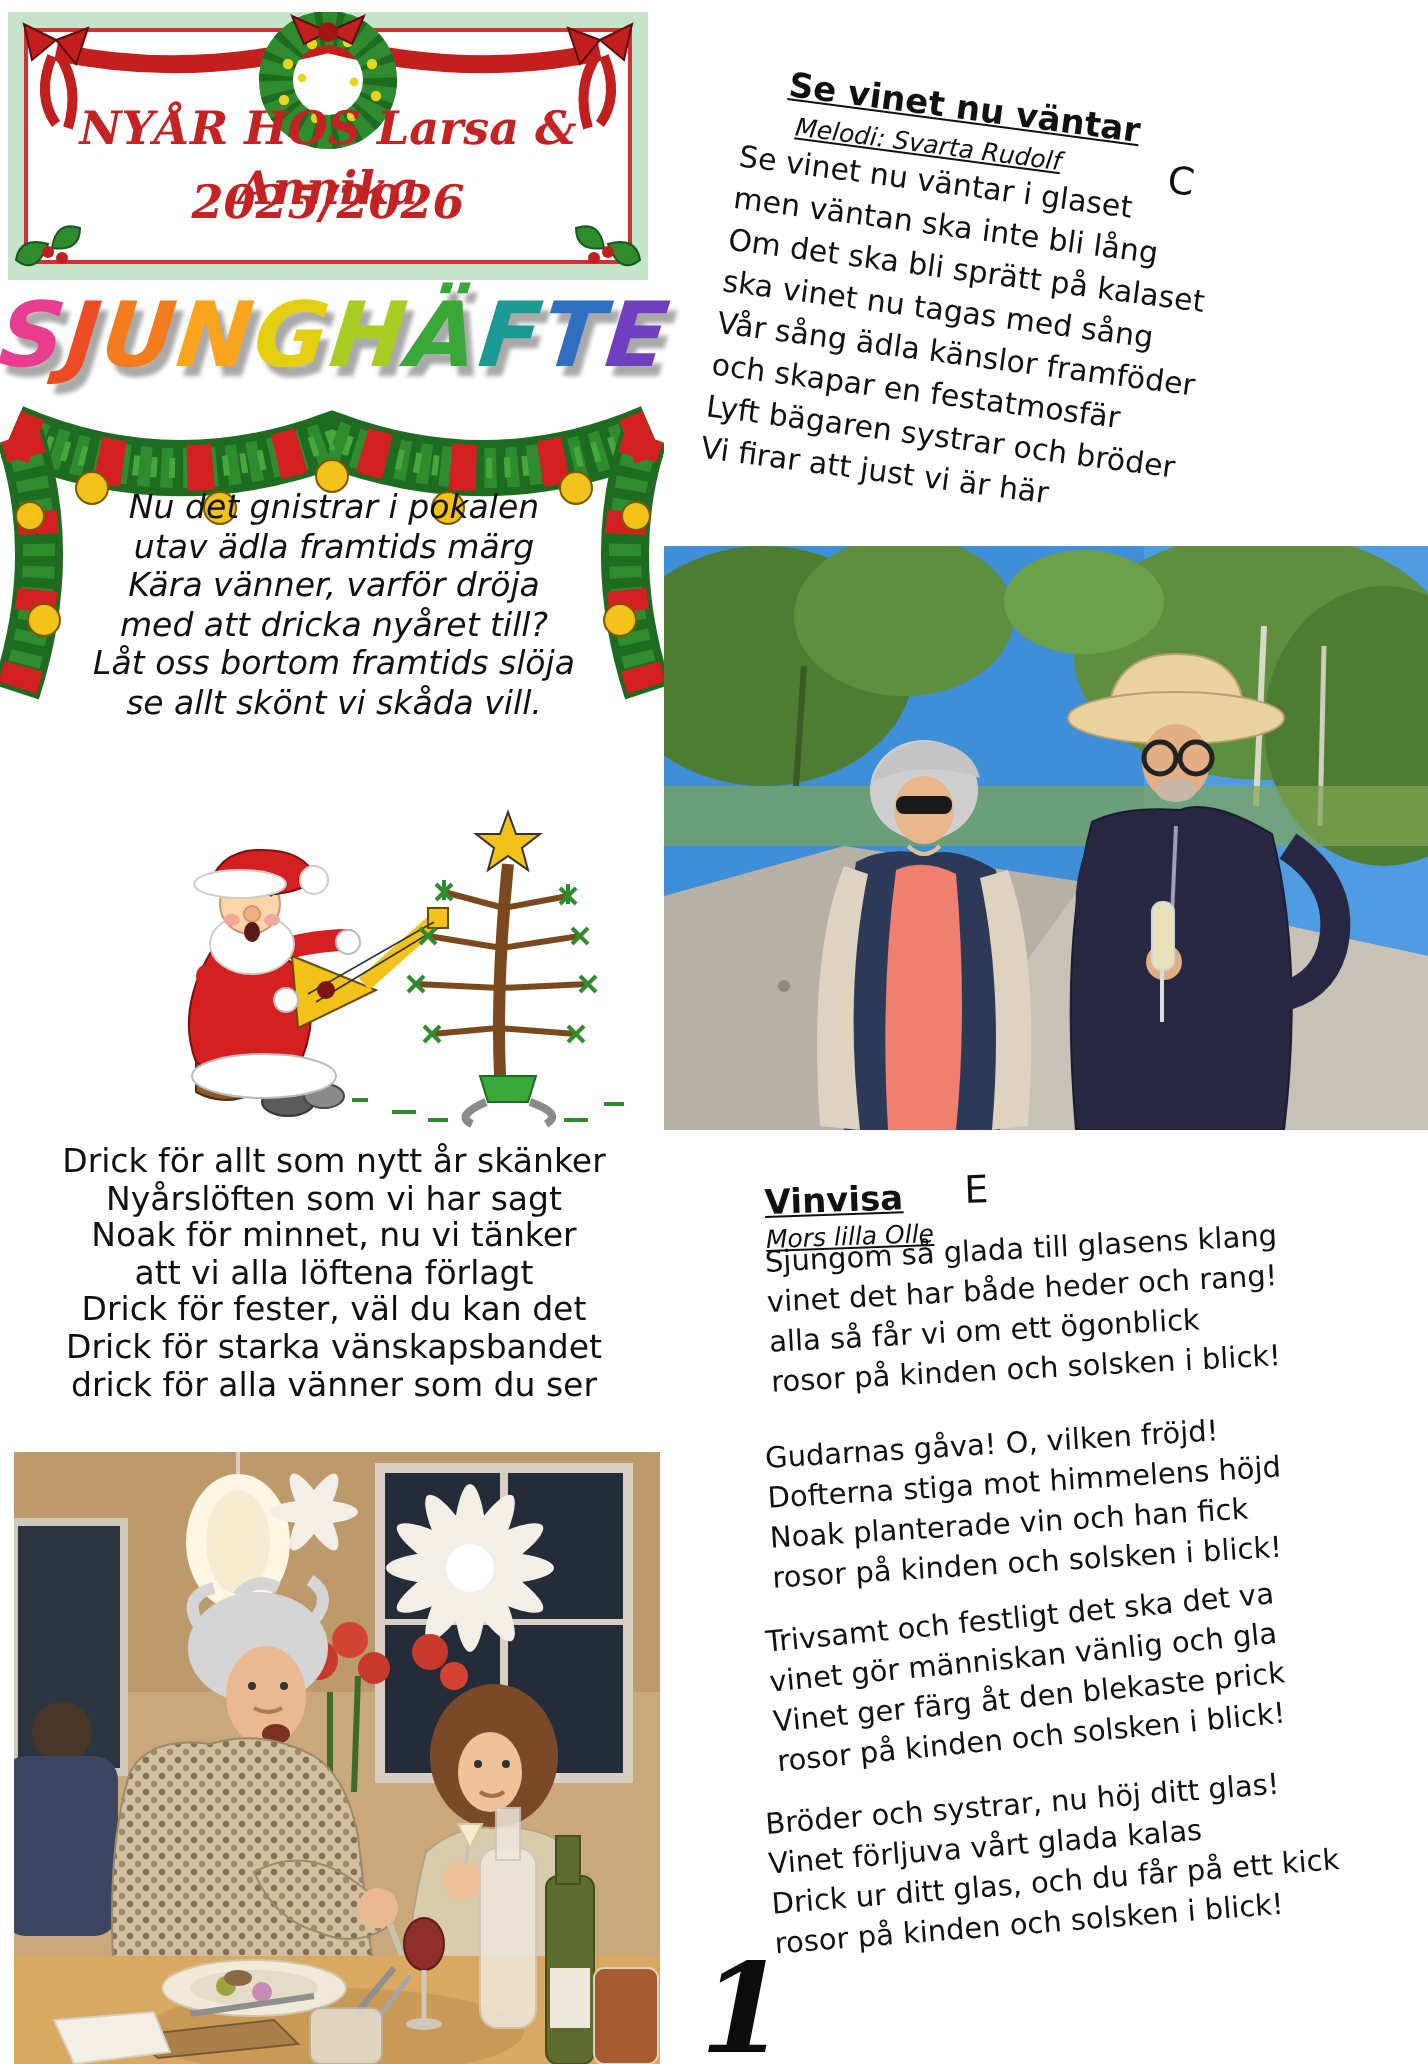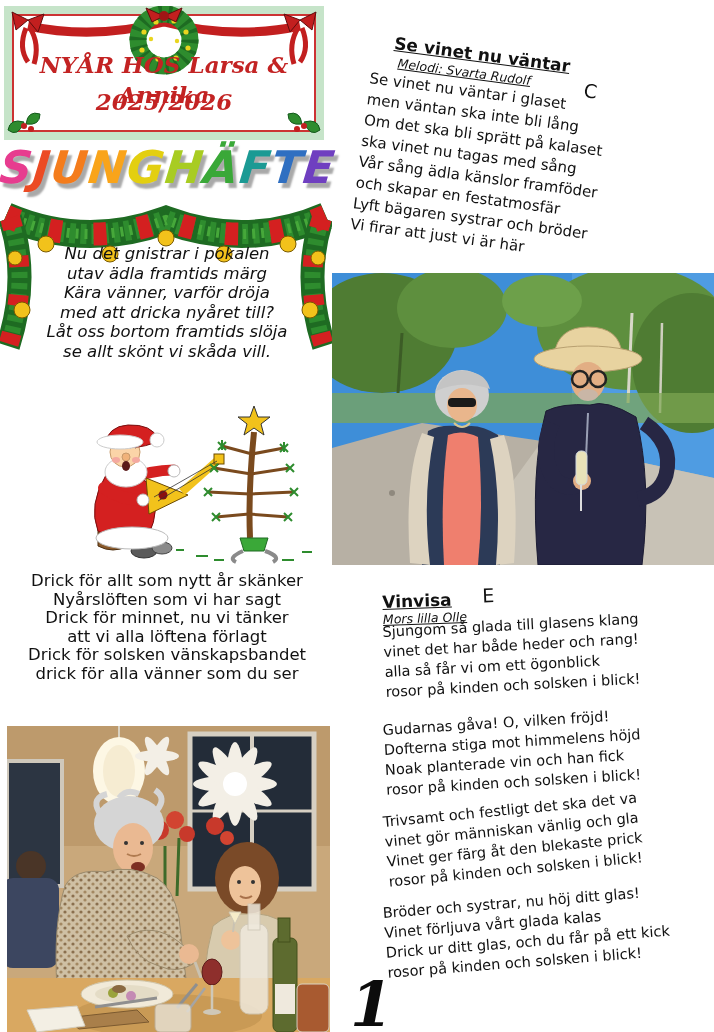--- a/index.html
+++ b/index.html
@@ -216,23 +216,24 @@
       <path d="M197,151 q-16,7 -7,11 M219,151 q17,6 8,11" stroke="#8a8a8a" stroke-width="4" fill="none"></path>
       <g stroke="#2e8c2e" stroke-width="2">
         <path d="M150,156 h12 M168,160 h10 M236,160 h12 M256,152 h10 M130,150 h8"></path>
       </g>
     </g>
   </svg>
 
   <div class="poem poem-drick">
     <div>Drick för allt som nytt år skänker</div>
     <div>Nyårslöften som vi har sagt</div>
-    <div>Drick för minnet, nu vi tänker</div>
+    <div>Noak för minnet, nu vi tänker</div>
     <div>att vi alla löftena förlagt</div>
-    <div>Drick för solsken vänskapsbandet</div>
+    <div>Drick för fester, väl du kan det</div>
+    <div>Drick för starka vänskapsbandet</div>
     <div>drick för alla vänner som du ser</div>
   </div>
 
   <div class="song1">
     <div class="t">Se vinet nu väntar</div>
     <div class="m">Melodi: Svarta Rudolf</div>
     <div class="chord">C</div>
     <div class="l">Se vinet nu väntar i glaset</div>
     <div class="l">men väntan ska inte bli lång</div>
     <div class="l">Om det ska bli sprätt på kalaset</div>

